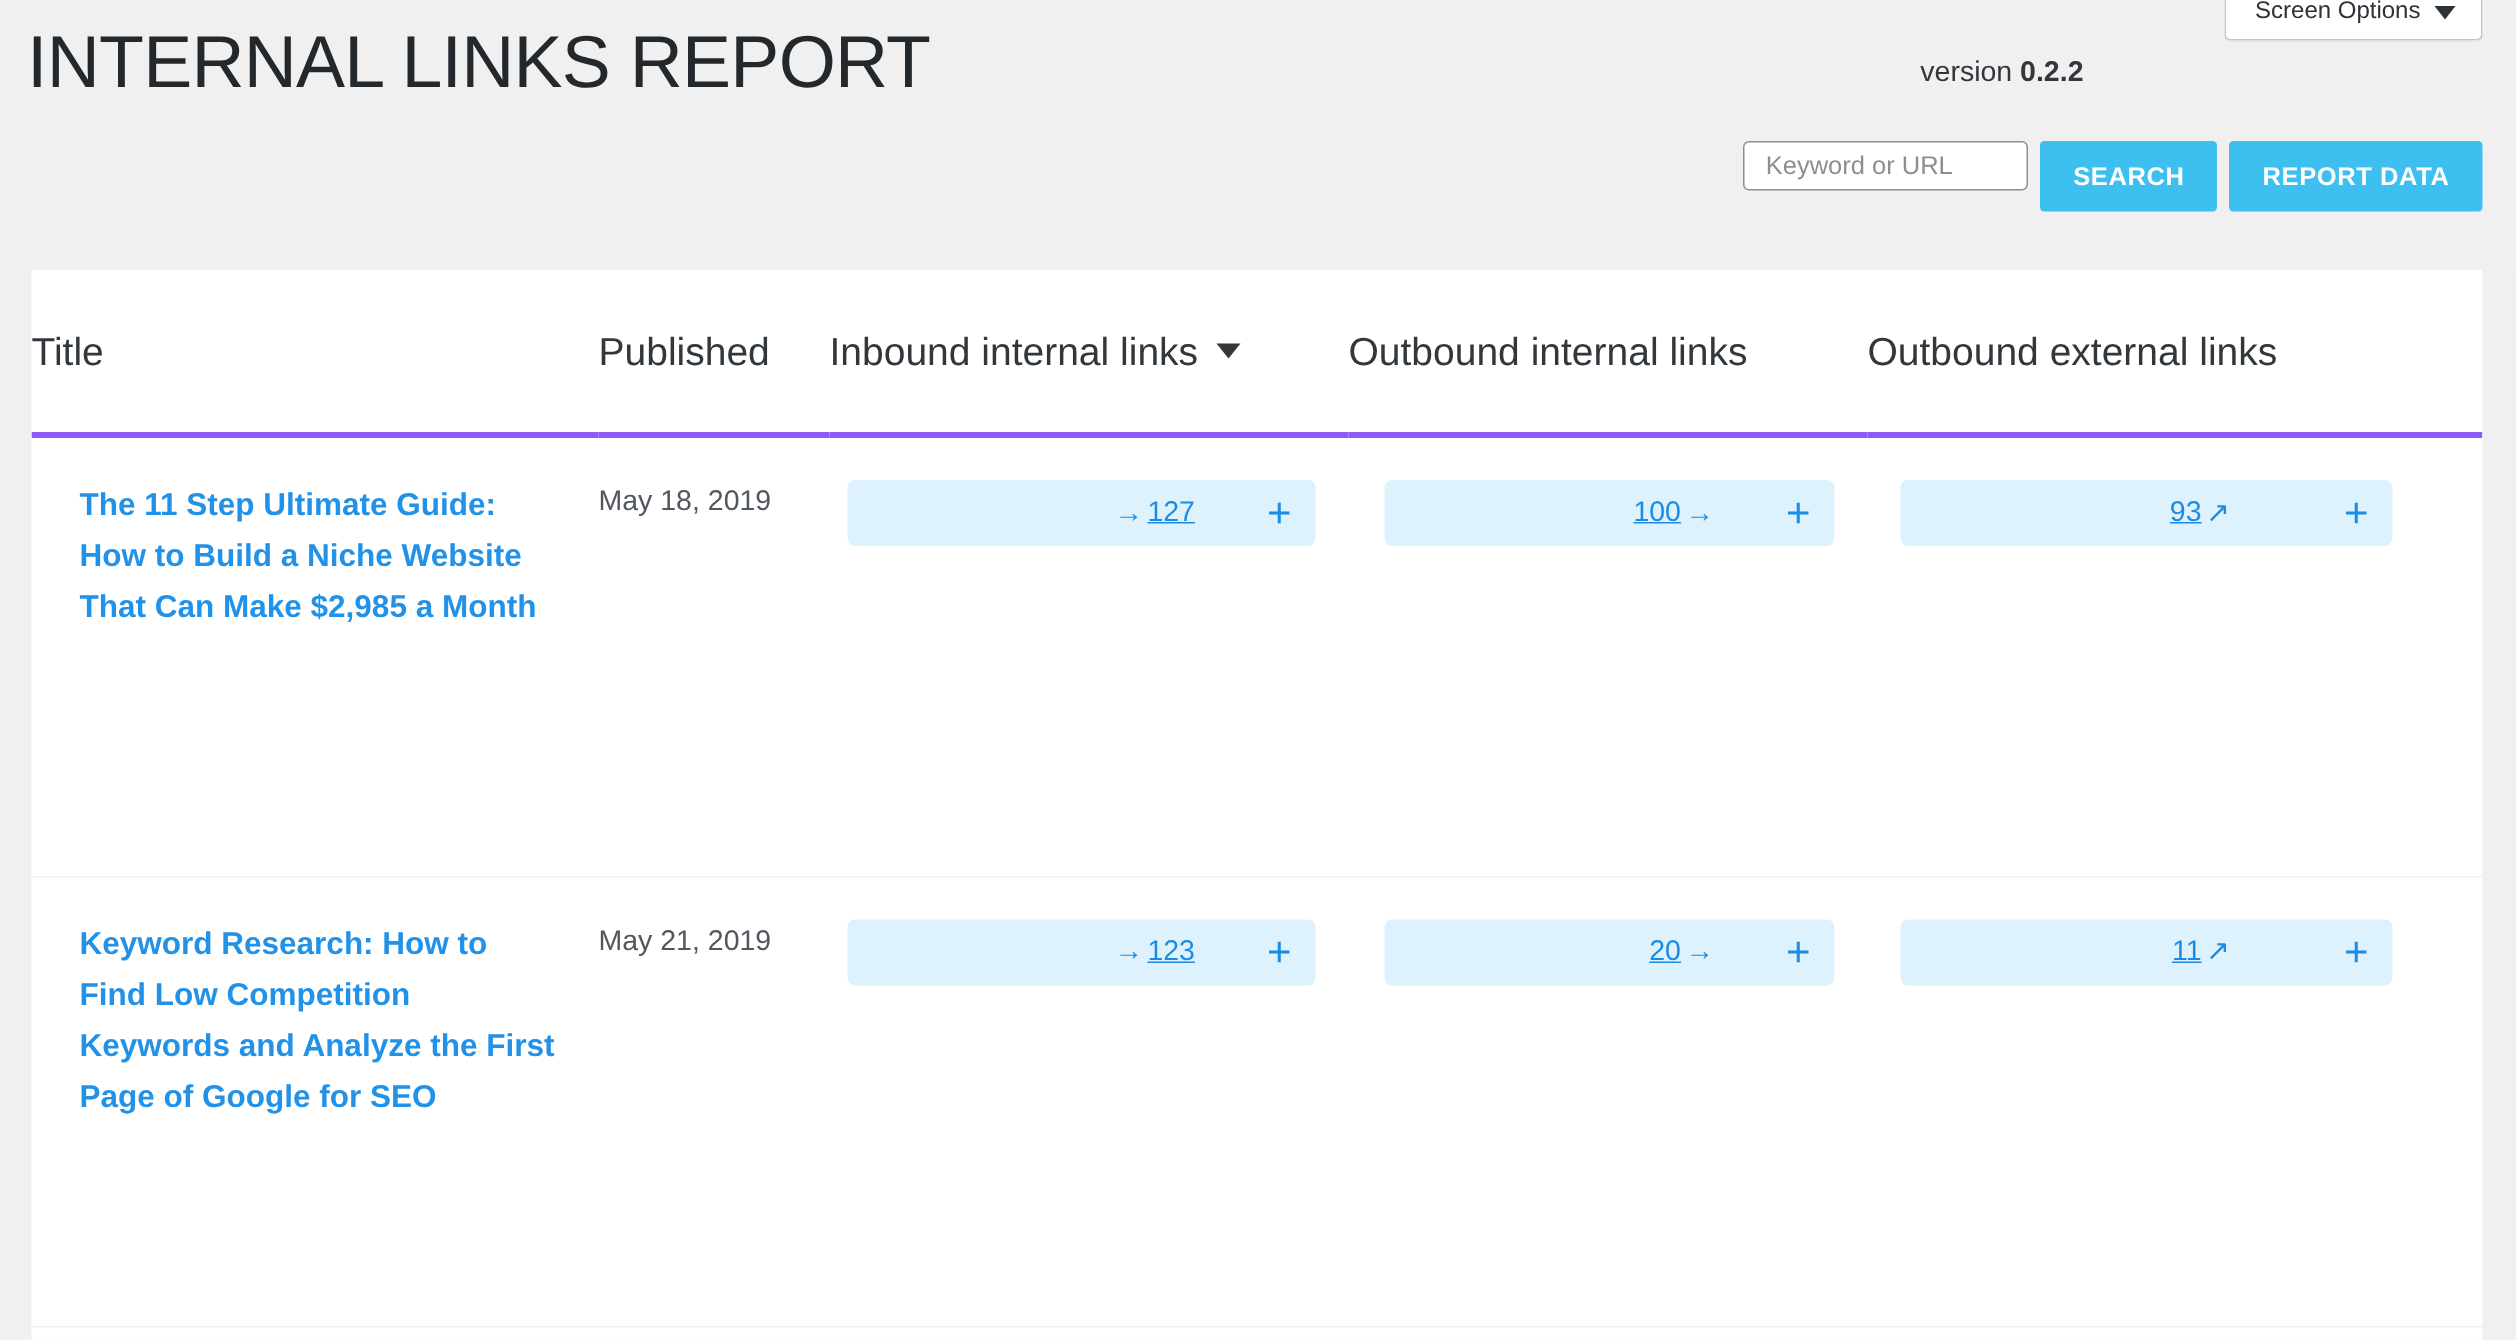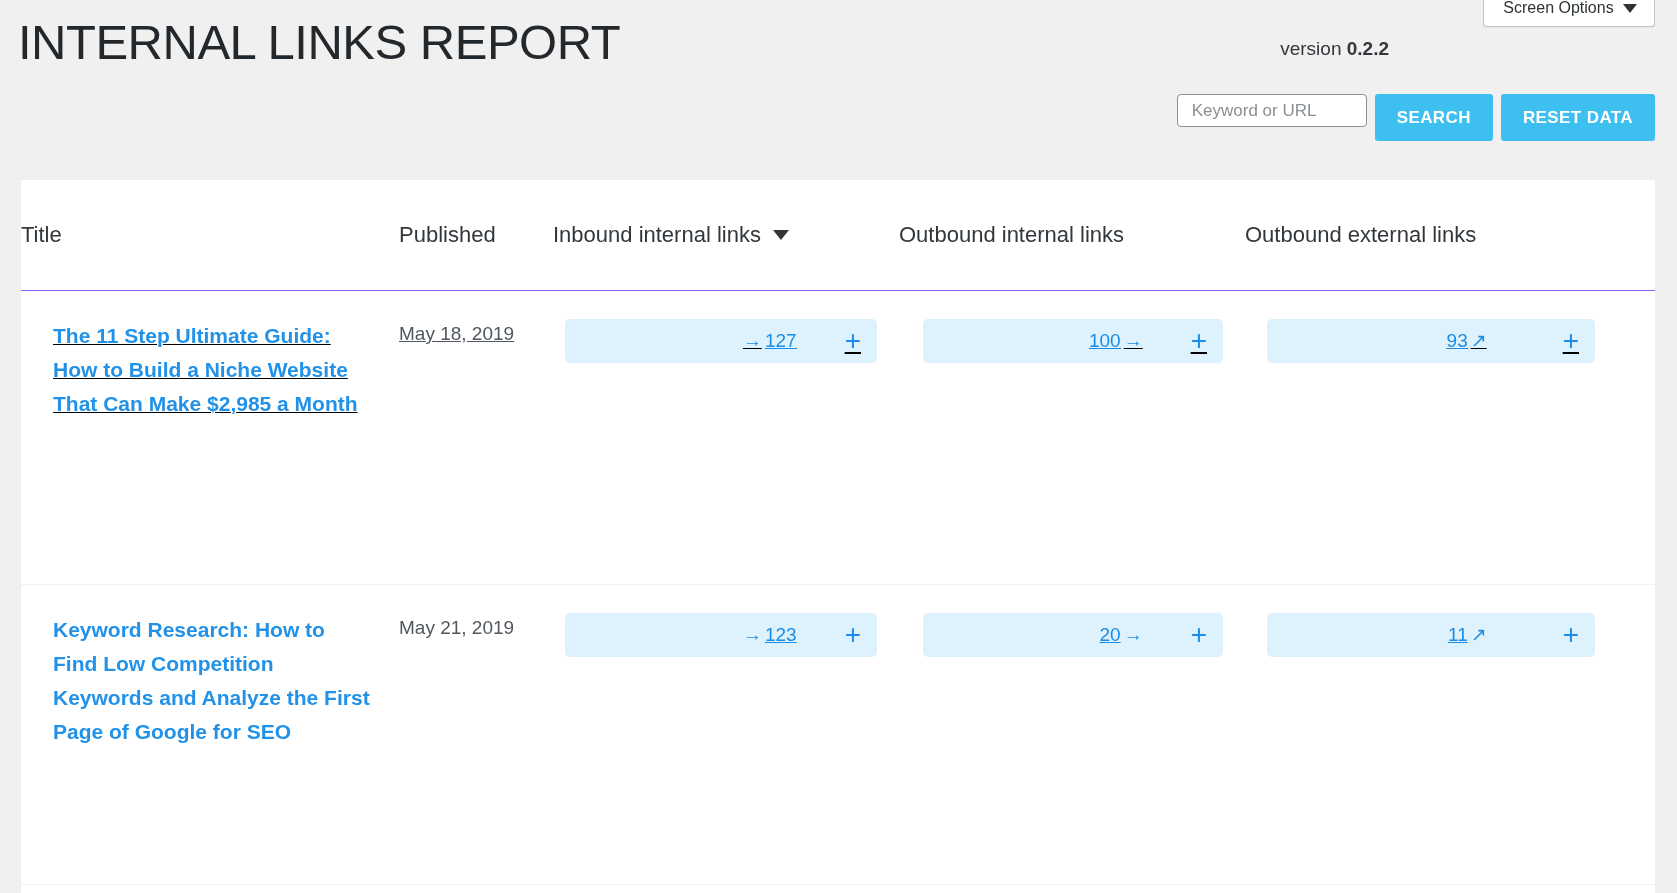--- a/index.html
+++ b/index.html
@@ -160,27 +160,27 @@
     background: #fff;
     overflow: hidden;
   }
   table.report {
     width: 100%;
     border-collapse: collapse;
     table-layout: fixed;
   }
   table.report th {
     text-align: left;
-    font-size: 22px;
+    font-size: 26px;
     font-weight: 400;
     color: #32373c;
     padding: 0 0 0 0;
     height: 110px;
     vertical-align: middle;
-    border-bottom: 1px solid #8b5cf6;
+    border-bottom: 4px solid #8b5cf6;
     white-space: nowrap;
     overflow: hidden;
   }
   col.c-title   { width: 378px; }
   col.c-date    { width: 154px; }
   col.c-inb     { width: 346px; }
   col.c-outi    { width: 346px; }
   col.c-oute    { width: 410px; }
 
   th.th-title   { padding-left: 32px; }
@@ -196,21 +196,21 @@
     border-top: 10px solid #32373c;
     display: inline-block;
   }
 
   table.report td {
     vertical-align: top;
     border-bottom: 1px solid #f0f1f2;
     padding-top: 28px;
     padding-bottom: 20px;
   }
-  tr.row-1 td { height: 294px; text-decoration: underline; }
+  tr.row-1 td { height: 294px; }
   tr.row-2 td { height: 300px; }
 
   td.cell-title { padding-left: 32px; padding-right: 28px; }
   .title-link {
     color: #2292e8;
     font-size: 21px;
     font-weight: bold;
     line-height: 1.62;
     text-decoration: none;
     cursor: pointer;
@@ -284,21 +284,21 @@
 
   <div class="version-line">
     <span>version</span>
     <span class="num">0.2.2</span>
   </div>
 
 
   <div class="search-area">
     <input class="search-input" type="text" placeholder="Keyword or URL" style="">
     <button class="btn-primary">SEARCH</button>
-    <button class="btn-primary">RESET DATA</button>
+    <button class="btn-primary">REPORT DATA</button>
   </div>
 </div>
 
 <div class="table-card">
   <table class="report">
     <colgroup>
       <col class="c-title">
         <col class="c-date">
         <col class="c-inb">
         <col class="c-outi">

